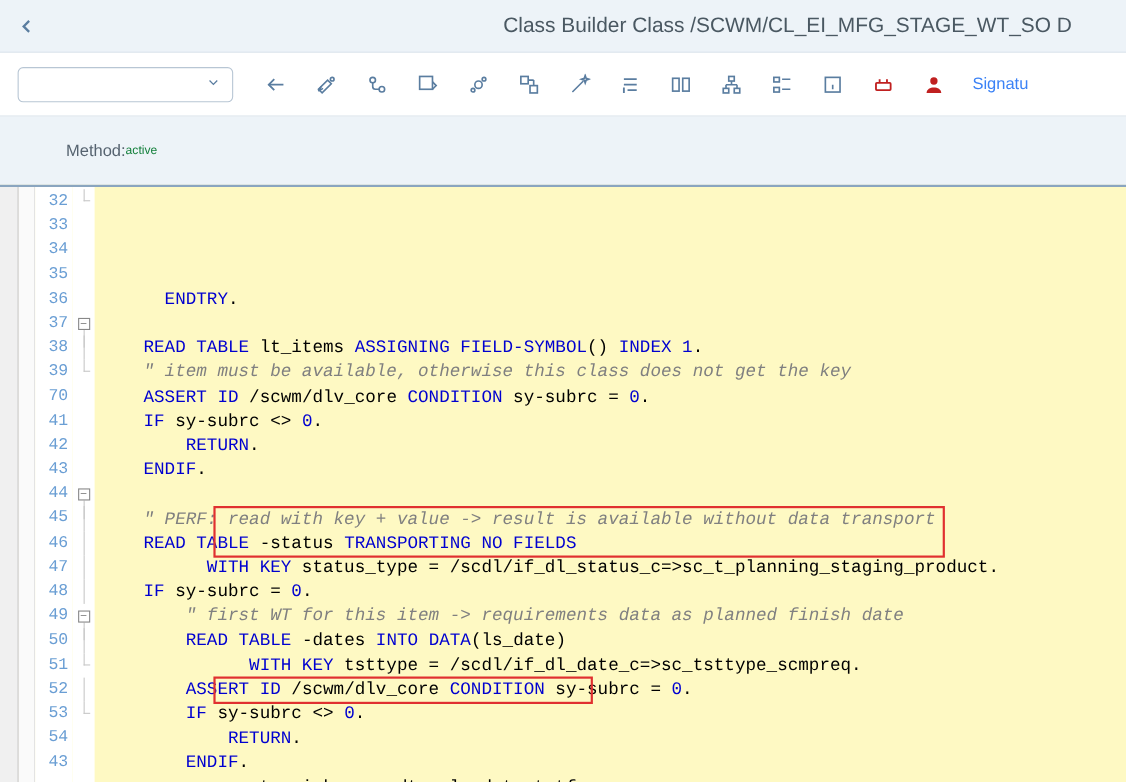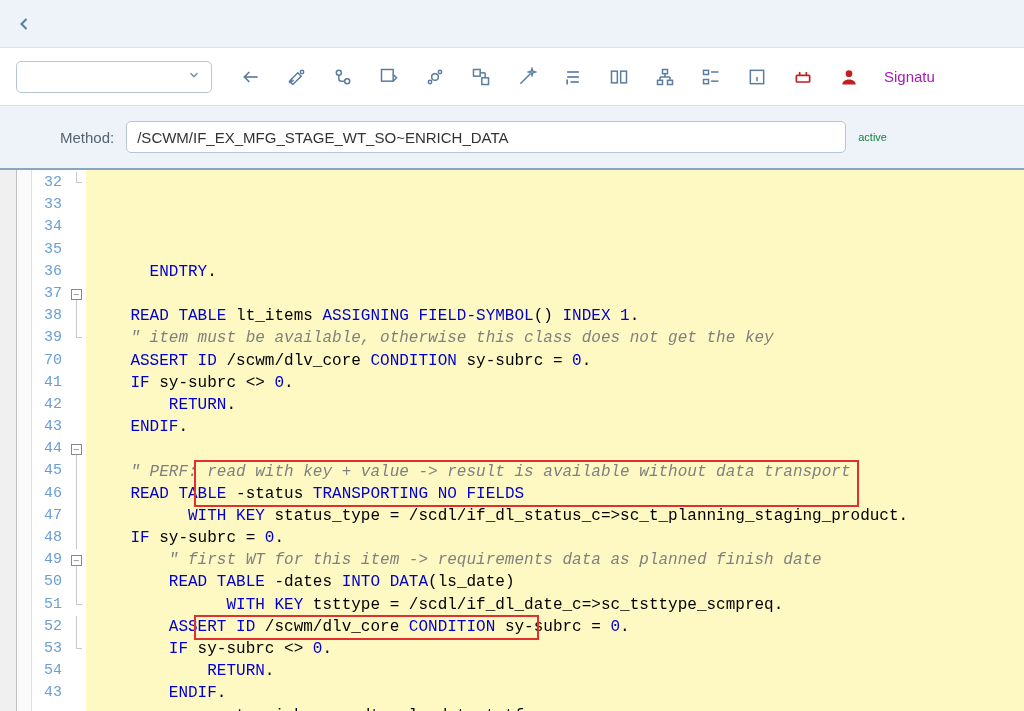--- a/index.html
+++ b/index.html
@@ -59,29 +59,28 @@
     height: 36px;
     display: flex;
     align-items: center;
     justify-content: center;
     color: #5a7da0;
     cursor: pointer;
     font-size: 18px;
   }
   .tool-btn.red { color: #c02020; }
   .tool-btn svg { width: 20px; height: 20px; }
-  .sig-link { color: #a21caf; font-size: 15px; margin-left: 10px; white-space: nowrap; }
+  .sig-link { color: #3b82f6; font-size: 15px; margin-left: 10px; white-space: nowrap; }
   
   .subheader {
     height: 62px;
     background: #edf3f8;
     display: flex;
     align-items: center;
     padding-left: 60px;
-    gap: 12px;
   }
   .sub-label { font-size: 15px; color: #566370; }
   .method-input {
     width: 720px;
     height: 32px;
     border: 1px solid #b8c6d4;
     border-radius: 5px;
     padding: 0 10px;
     font-size: 15px;
     color: #333;
@@ -187,20 +186,21 @@
 </style>
 </head>
 <body>
 
 <div class="header">
   <div class="back-chevron">
     <svg viewBox="0 0 24 24" width="20" height="20" fill="none" stroke="currentColor" stroke-width="2.5">
         <polyline points="15 18 9 12 15 6"></polyline>
       </svg>
   </div>
+  <div class="title">Class Builder Class /SCWM/CL_EI_MFG_STAGE_WT_SO D</div>
 </div>
 
 <div class="toolbar">
   <div class="combo">
     <span class="combo-chevron">
       <svg viewBox="0 0 24 24" width="14" height="14" fill="none" stroke="currentColor" stroke-width="2">
           <polyline points="6 9 12 15 18 9"></polyline>
         </svg>
     </span>
   </div>
@@ -302,21 +302,20 @@
     <svg viewBox="0 0 24 24" fill="currentColor">
         <circle cx="12" cy="8" r="4"></circle>
         <path d="M4 21c0-4 4-6 8-6s8 2 8 6"></path>
       </svg>
   </div>
   <span class="sig-link">Signatu</span>
 </div>
 
 <div class="subheader">
   <span class="sub-label">Method:</span>
-  <input class="method-input" value="/SCWM/IF_EX_MFG_STAGE_WT_SO~ENRICH_DATA" style="">
   <span class="active-label">active</span>
 </div>
 
 <div class="editor-wrap">
   <div class="scroll-gutter"></div>
   <div class="ruler"></div>
   <div class="line-numbers" id="lnums">
       <div>32</div>
       <div>33</div>
       <div>34</div>

